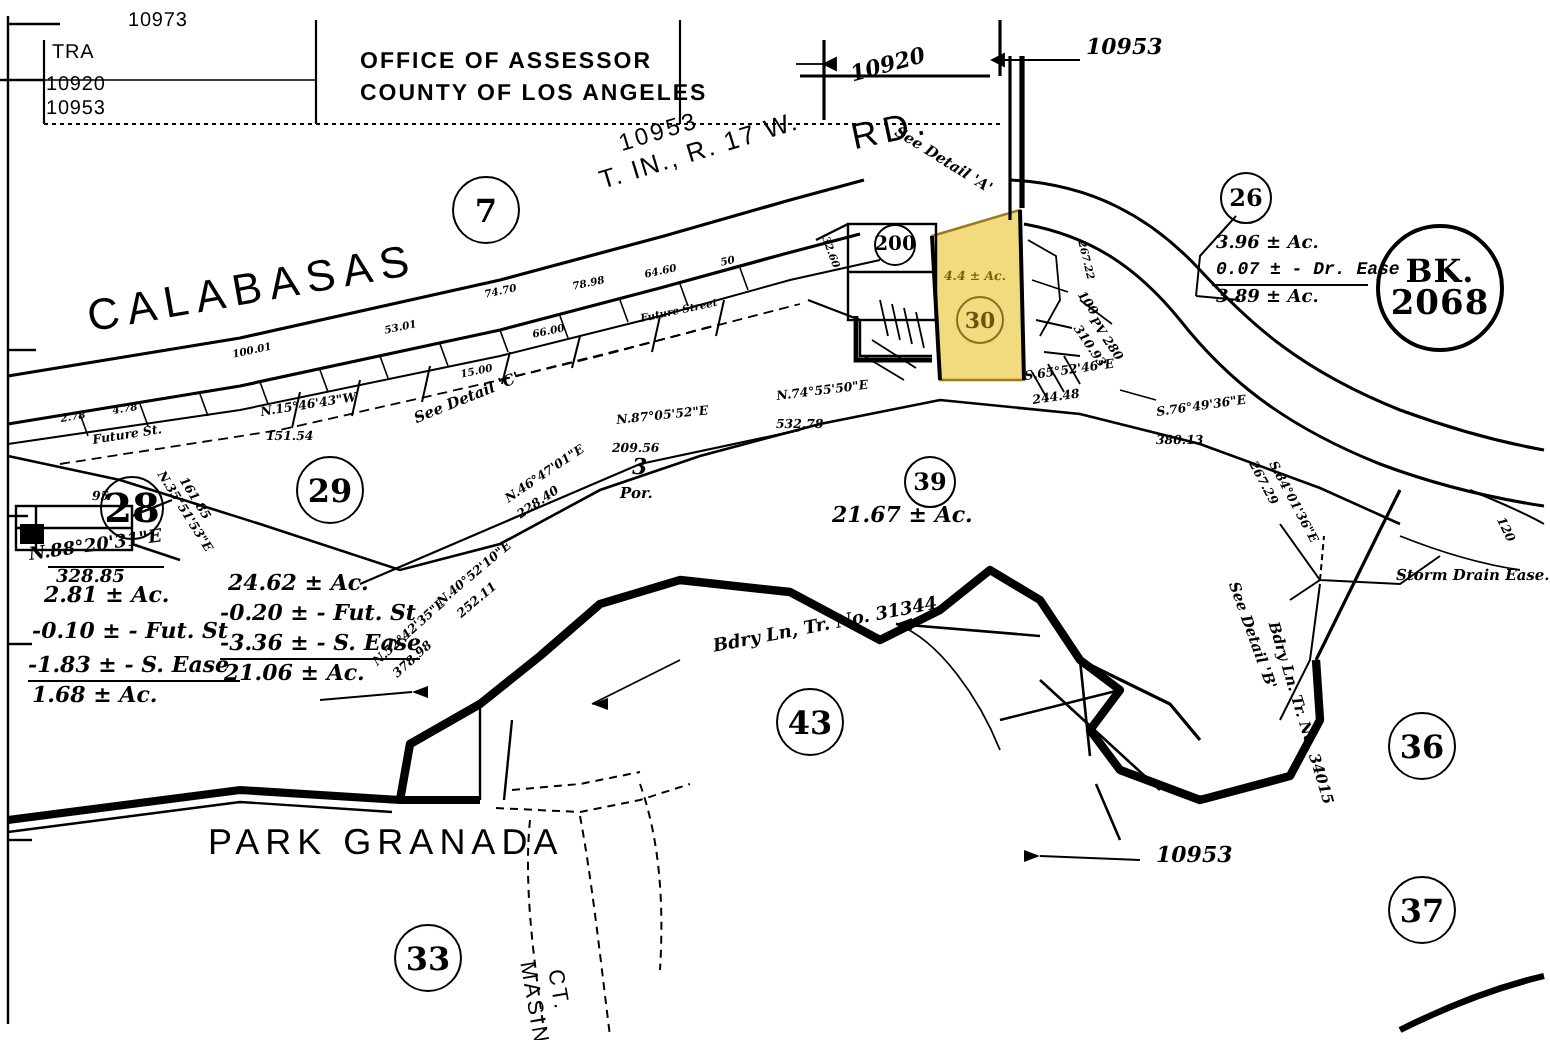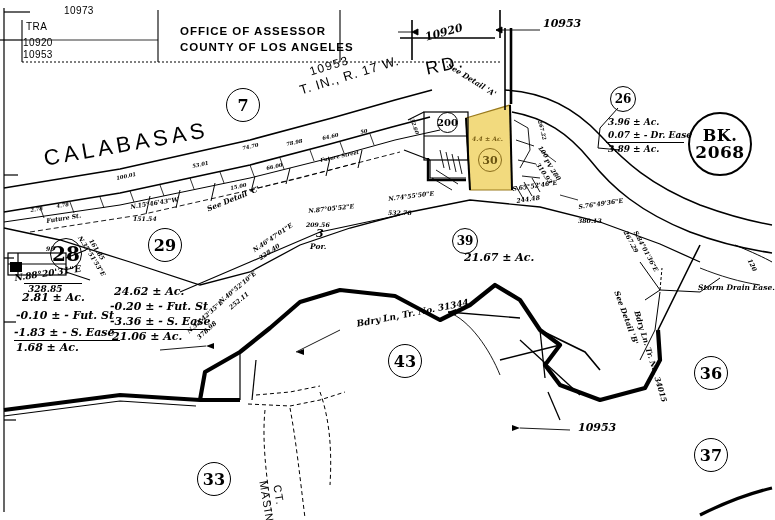--- a/index.html
+++ b/index.html
@@ -339,20 +339,21 @@
   <div class="ov street-sm" style="left:298px; top:84px; transform:rotate(-17deg); transform-origin:left top; font-size:13px; letter-spacing:1px;">T. IN., R. 17 W.</div>
 
   <div class="ov hand hand-lg" style="left:424px; top:32px; transform:rotate(-15deg); transform-origin:left top;">10920</div>
   <div class="ov hand hand-lg" style="left:543px; top:18px;">10953</div>
   <div class="ov hand hand-lg" style="left:578px; top:422px;">10953</div>
 
   <div class="ov street-med" style="left:424px; top:60px; transform:rotate(-12deg); transform-origin:left top;">RD.</div>
 
   <div class="ov street-big" style="left:42px; top:148px; transform:rotate(-10deg); transform-origin:left top;">CALABASAS</div>
 
+  <div class="ov street-med" style="left:104px; top:412px;">PARK GRANADA</div>
 
   <div class="ov street-sm" style="left:268px; top:480px; transform:rotate(80deg); transform-origin:left top; font-size:11px;">MASINA</div>
   <div class="ov street-sm" style="left:282px; top:484px; transform:rotate(80deg); transform-origin:left top; font-size:11px;">CT.</div>
 
   <div class="bubble bubble-std" style="left:226px; top:88px;">7</div>
 
   <div class="bubble bubble-sm" style="left:610px; top:86px;">26</div>
 
   <div class="bubble bubble-28" style="left:50px; top:238px;">28</div>
 
@@ -372,21 +373,21 @@
 
   <div class="bubble bubble-std" style="left:388px; top:344px;">43</div>
 
   <div class="bubble bubble-bk" style="left:688px; top:112px;">
     <span class="bk-l1">BK.</span>
     <span class="bk-l2">2068</span>
   </div>
 
   <div>
     <div class="ov hand" style="left:608px; top:118px;">3.96 ± Ac.</div>
-    <div class="ov hand" style="left:608px; top:131px;">0.07 ± - Dr. Ease</div>
+    <div class="ov hand" style="left:608px; top:131px;font-family:Liberation Mono, monospace;">0.07 ± - Dr. Ease</div>
     <div class="ov" style="left:606px; top:142px; width:78px; border-top:1.1px solid #000;"></div>
     <div class="ov hand" style="left:608px; top:145px;">3.89 ± Ac.</div>
   </div>
 
   <div>
     <div class="ov hand hand-lg" style="left:22px; top:292px;">2.81 ± Ac.</div>
     <div class="ov hand hand-lg" style="left:16px; top:310px;">-0.10 ± - Fut. St</div>
     <div class="ov hand hand-lg" style="left:14px; top:327px;">-1.83 ± - S. Ease</div>
     <div class="ov" style="left:14px; top:340px; width:106px; border-top:1.2px solid #000;"></div>
     <div class="ov hand hand-lg" style="left:16px; top:342px;">1.68 ± Ac.</div>
@@ -396,21 +397,21 @@
   <div class="ov" style="left:24px; top:283px; width:58px; border-top:1px solid #000;"></div>
 
   <div>
     <div class="ov hand hand-lg" style="left:114px; top:286px;text-align:right;">24.62 ± Ac.</div>
     <div class="ov hand hand-lg" style="left:110px; top:301px;">-0.20 ± - Fut. St</div>
     <div class="ov hand hand-lg" style="left:110px; top:316px;">-3.36 ± - S. Ease</div>
     <div class="ov" style="left:110px; top:329px; width:100px; border-top:1.2px solid #000;"></div>
     <div class="ov hand hand-lg" style="left:112px; top:331px;">21.06 ± Ac.</div>
   </div>
 
-  <div class="ov hand hand-lg" style="left:464px; top:252px;">21.67 ± Ac.</div>
+  <div class="ov hand hand-lg" style="left:416px; top:252px;">21.67 ± Ac.</div>
 
   <div class="ov hand hand-xs" style="left:472px; top:136px; color:#7a5f14;">4.4 ± Ac.</div>
 
   <div class="ov hand hand-lg" style="left:316px; top:228px;">3</div>
   <div class="ov hand hand-sm" style="left:310px; top:243px;">Por.</div>
 
   <div class="ov hand hand-xs" style="left:82px; top:235px; transform:rotate(58deg); transform-origin:left top;">N.35°51'53"E</div>
   <div class="ov hand hand-xs" style="left:93px; top:238px; transform:rotate(58deg); transform-origin:left top;">161.85</div>
 
   <div class="ov hand hand-xs" style="left:130px; top:204px; transform:rotate(-9deg); transform-origin:left top;">N.15°46'43"W</div>

